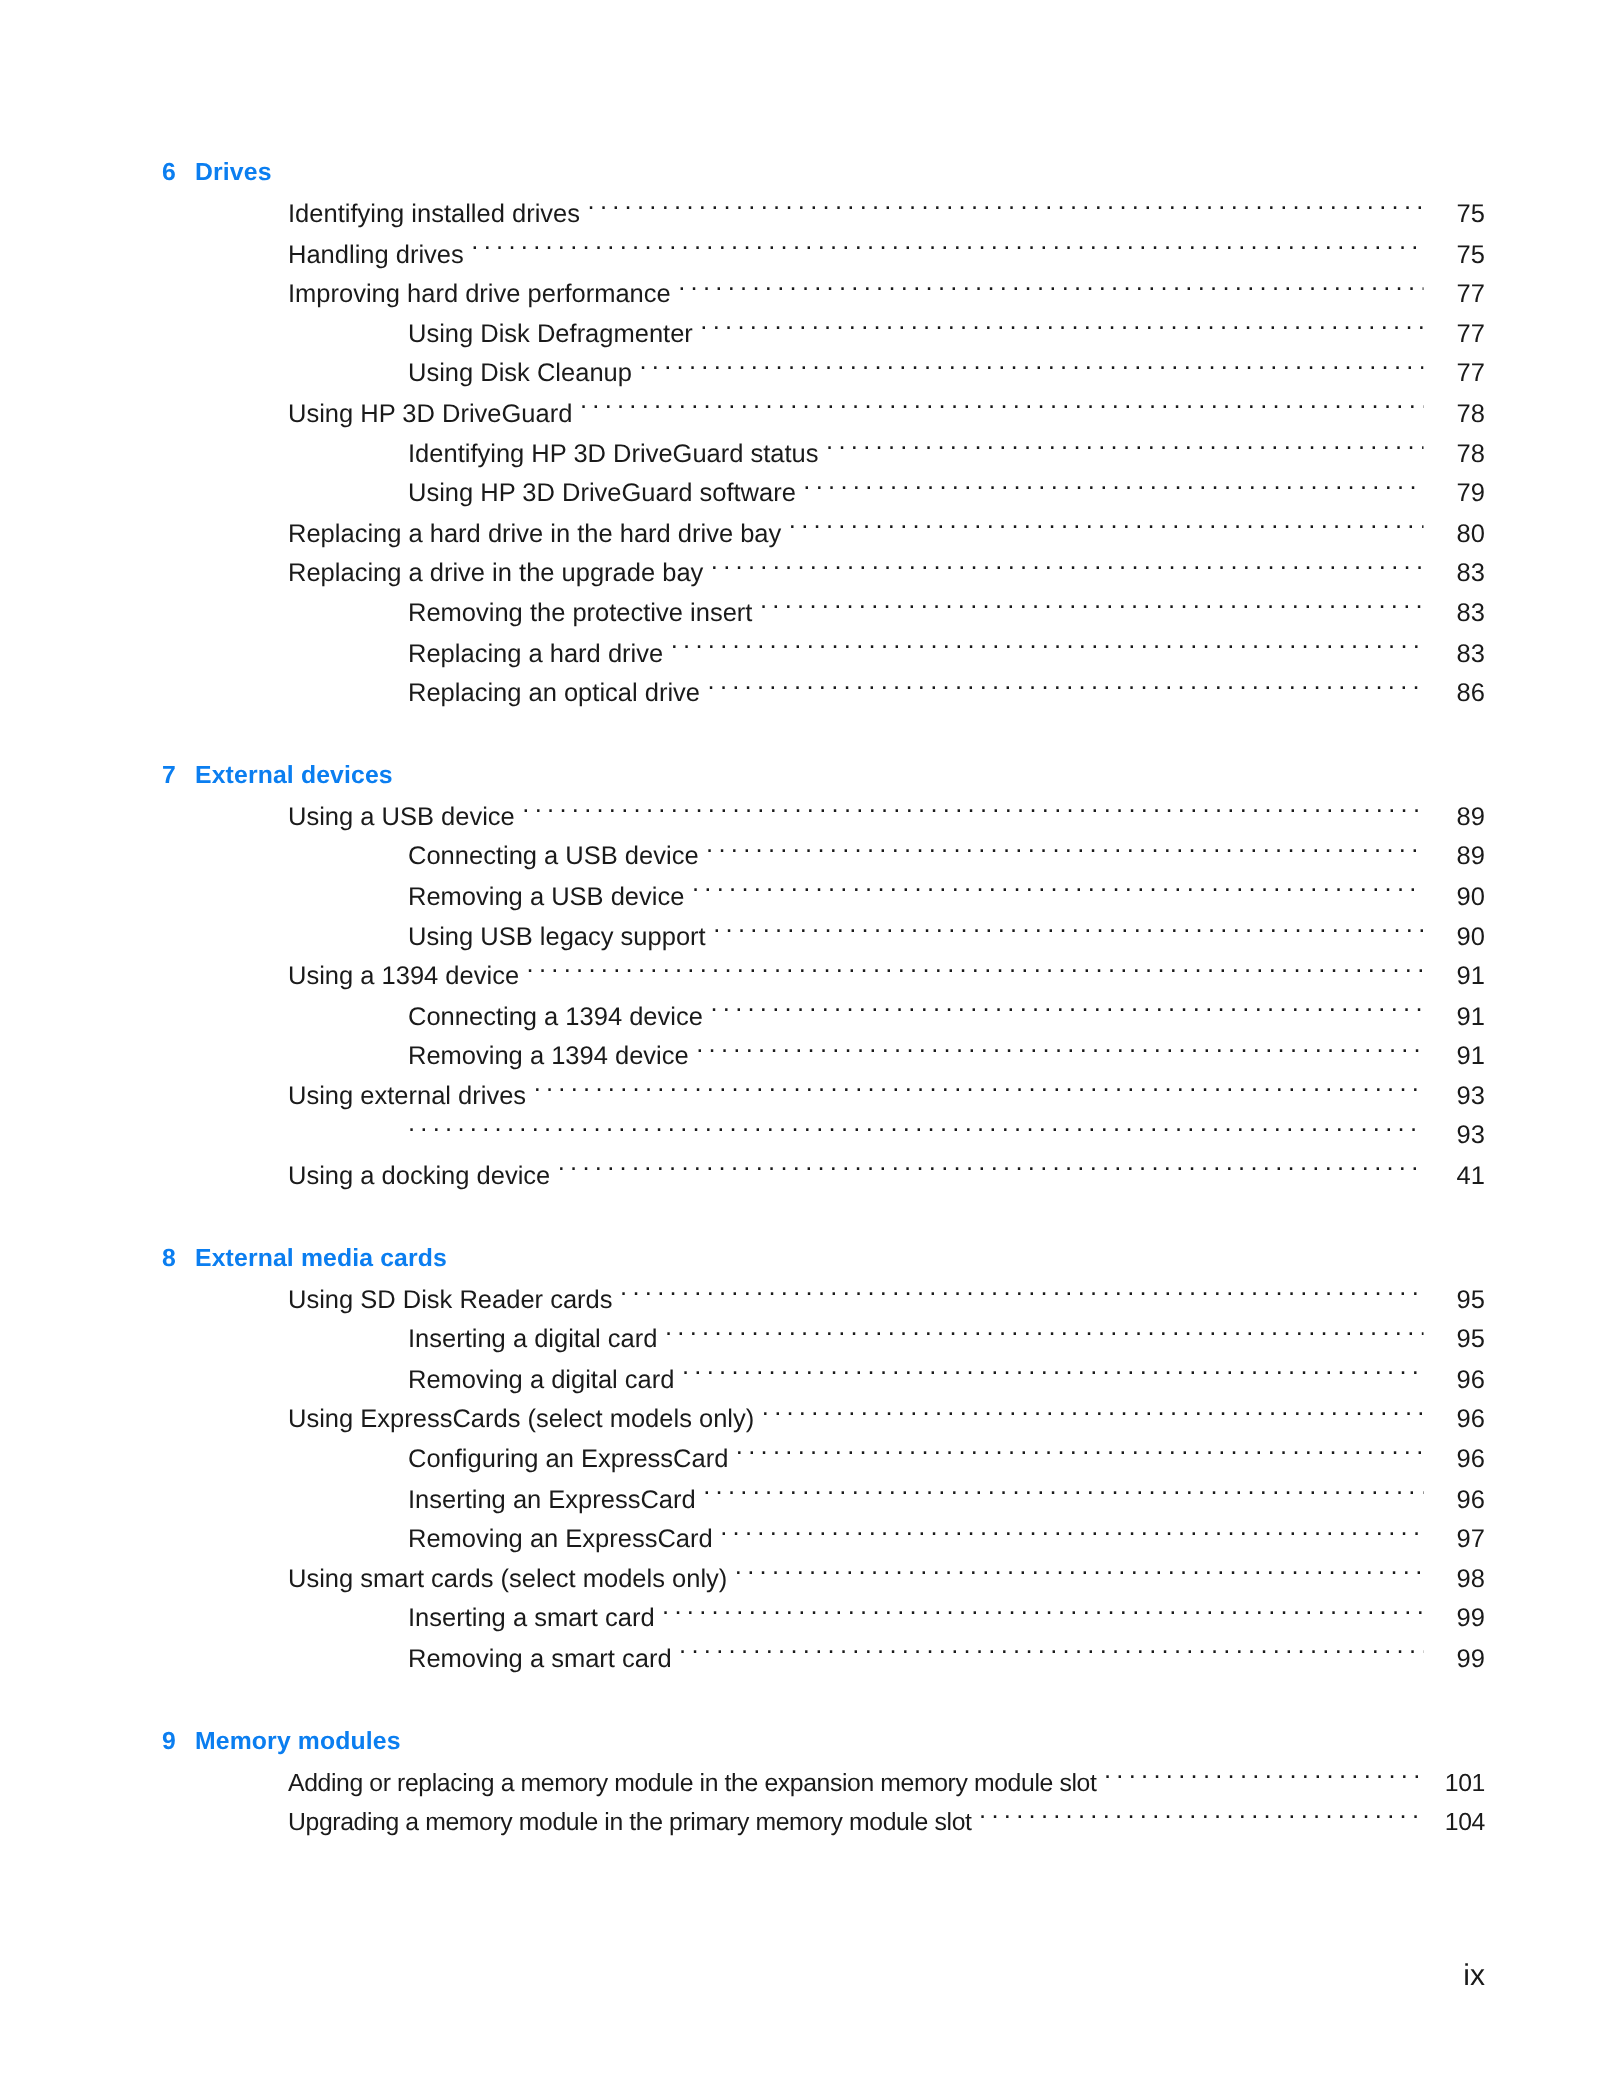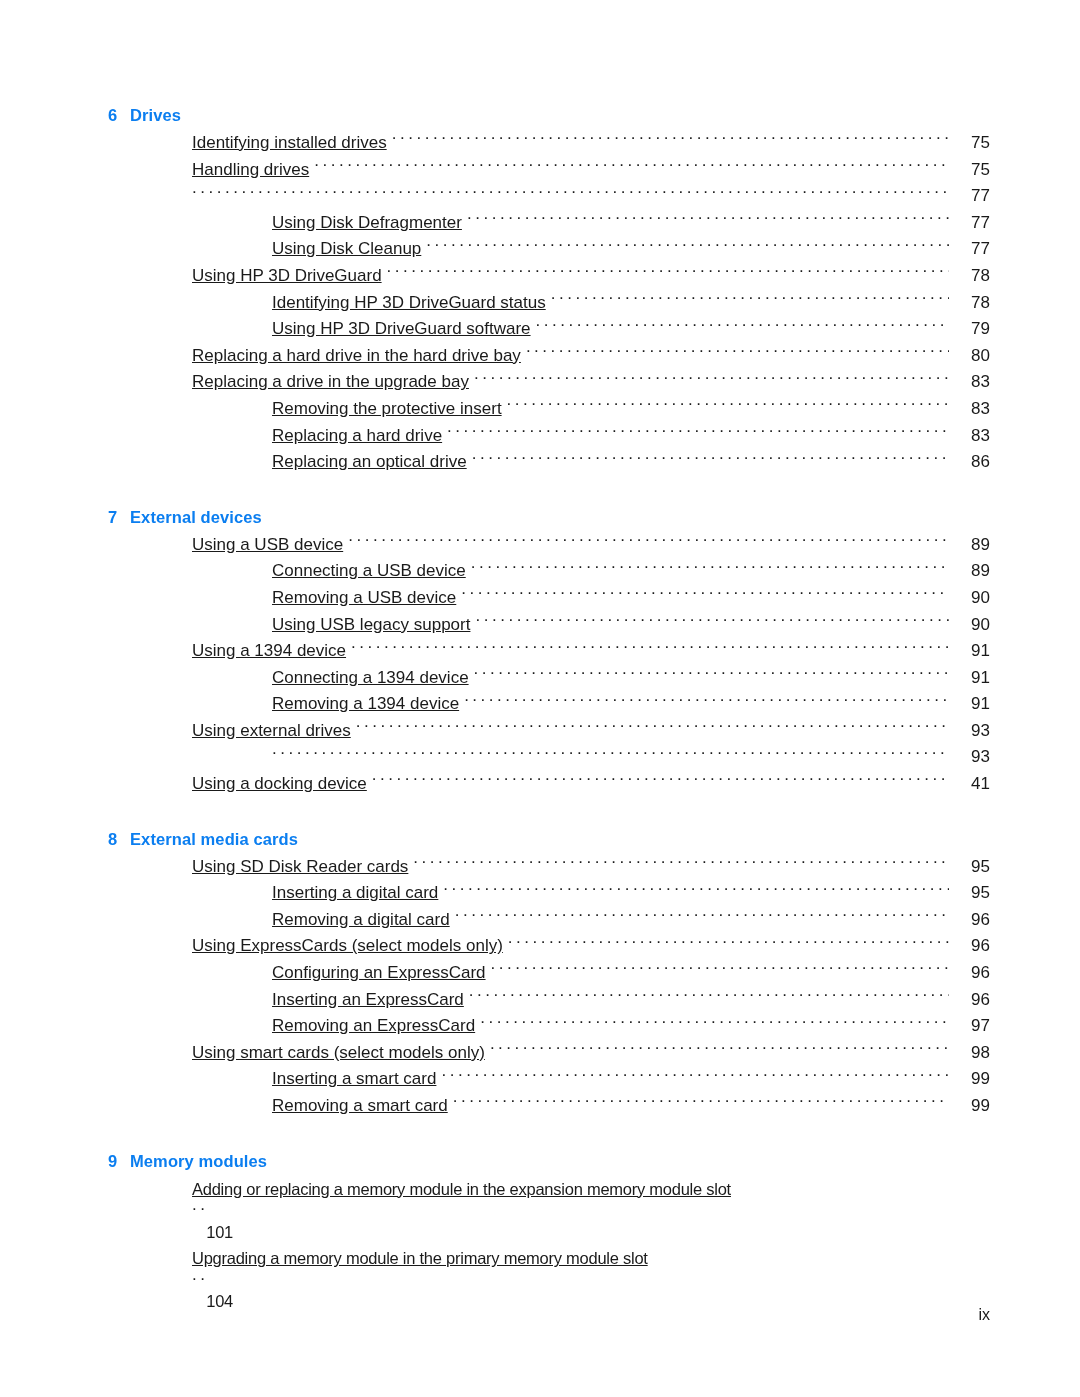--- a/index.html
+++ b/index.html
@@ -65,21 +65,20 @@
     line-height: 26.6px;
     color: #1a1a1a;
     white-space: nowrap;
   }
   .entry.lvl1 { padding-left: 84px; }
   .entry.lvl2 { padding-left: 164px; }
 
   .entry-label {
     flex: 0 0 auto;
     padding-right: 5px;
-    text-decoration: underline;
   }
   .leader {
     flex: 1 1 auto;
     overflow: hidden;
     height: 1em;
     position: relative;
     min-width: 12px;
   }
   .leader::after {
     content: ". . . . . . . . . . . . . . . . . . . . . . . . . . . . . . . . . . . . . . . . . . . . . . . . . . . . . . . . . . . . . . . . . . . . . . . . . . . . . . . . . . . . . . . . . . . . . . . . . . . . . . . . . . . . . . . . . . . . . . . . . . . . . . . . . . . . . . . . . . . . . . . . . . . . . . . . . . . . . . . . . . . . . . . . . . . . . . . . . . . . . . . . . . . . . . . . . . . . . . . . . . . . . . . . . . . . . . . . . . . . . . . . . . . . . . . . . . . . . . . . . . . . . .";
@@ -95,31 +94,30 @@
     flex: 0 0 auto;
     text-align: right;
     min-width: 34px;
     padding-left: 7px;
   }
 
   
   .chapter.condensed .entry {
     font-size: 16.5px;
     letter-spacing: -0.25px;
-    flex-direction: column;
   }
 
   
   .footer {
     position: absolute;
     left: 0;
     top: 1306px;
     width: 990px;
     text-align: right;
-    font-size: 16px;
+    font-size: 20px;
     color: #1a1a1a;
   }
 </style>
 </head>
 <body>
 
 <div class="page">
 
   <div class="toc">
       <div class="chapter">
@@ -131,20 +129,21 @@
           <span class="entry-label">Identifying installed drives</span>
           <span class="leader"></span>
           <span class="entry-page">75</span>
         </div>
         <div class="entry lvl1">
           <span class="entry-label">Handling drives</span>
           <span class="leader"></span>
           <span class="entry-page">75</span>
         </div>
         <div class="entry lvl1">
+          <span class="entry-label">Improving hard drive performance</span>
           <span class="leader"></span>
           <span class="entry-page">77</span>
         </div>
         <div class="entry lvl2">
           <span class="entry-label">Using Disk Defragmenter</span>
           <span class="leader"></span>
           <span class="entry-page">77</span>
         </div>
         <div class="entry lvl2">
           <span class="entry-label">Using Disk Cleanup</span>

